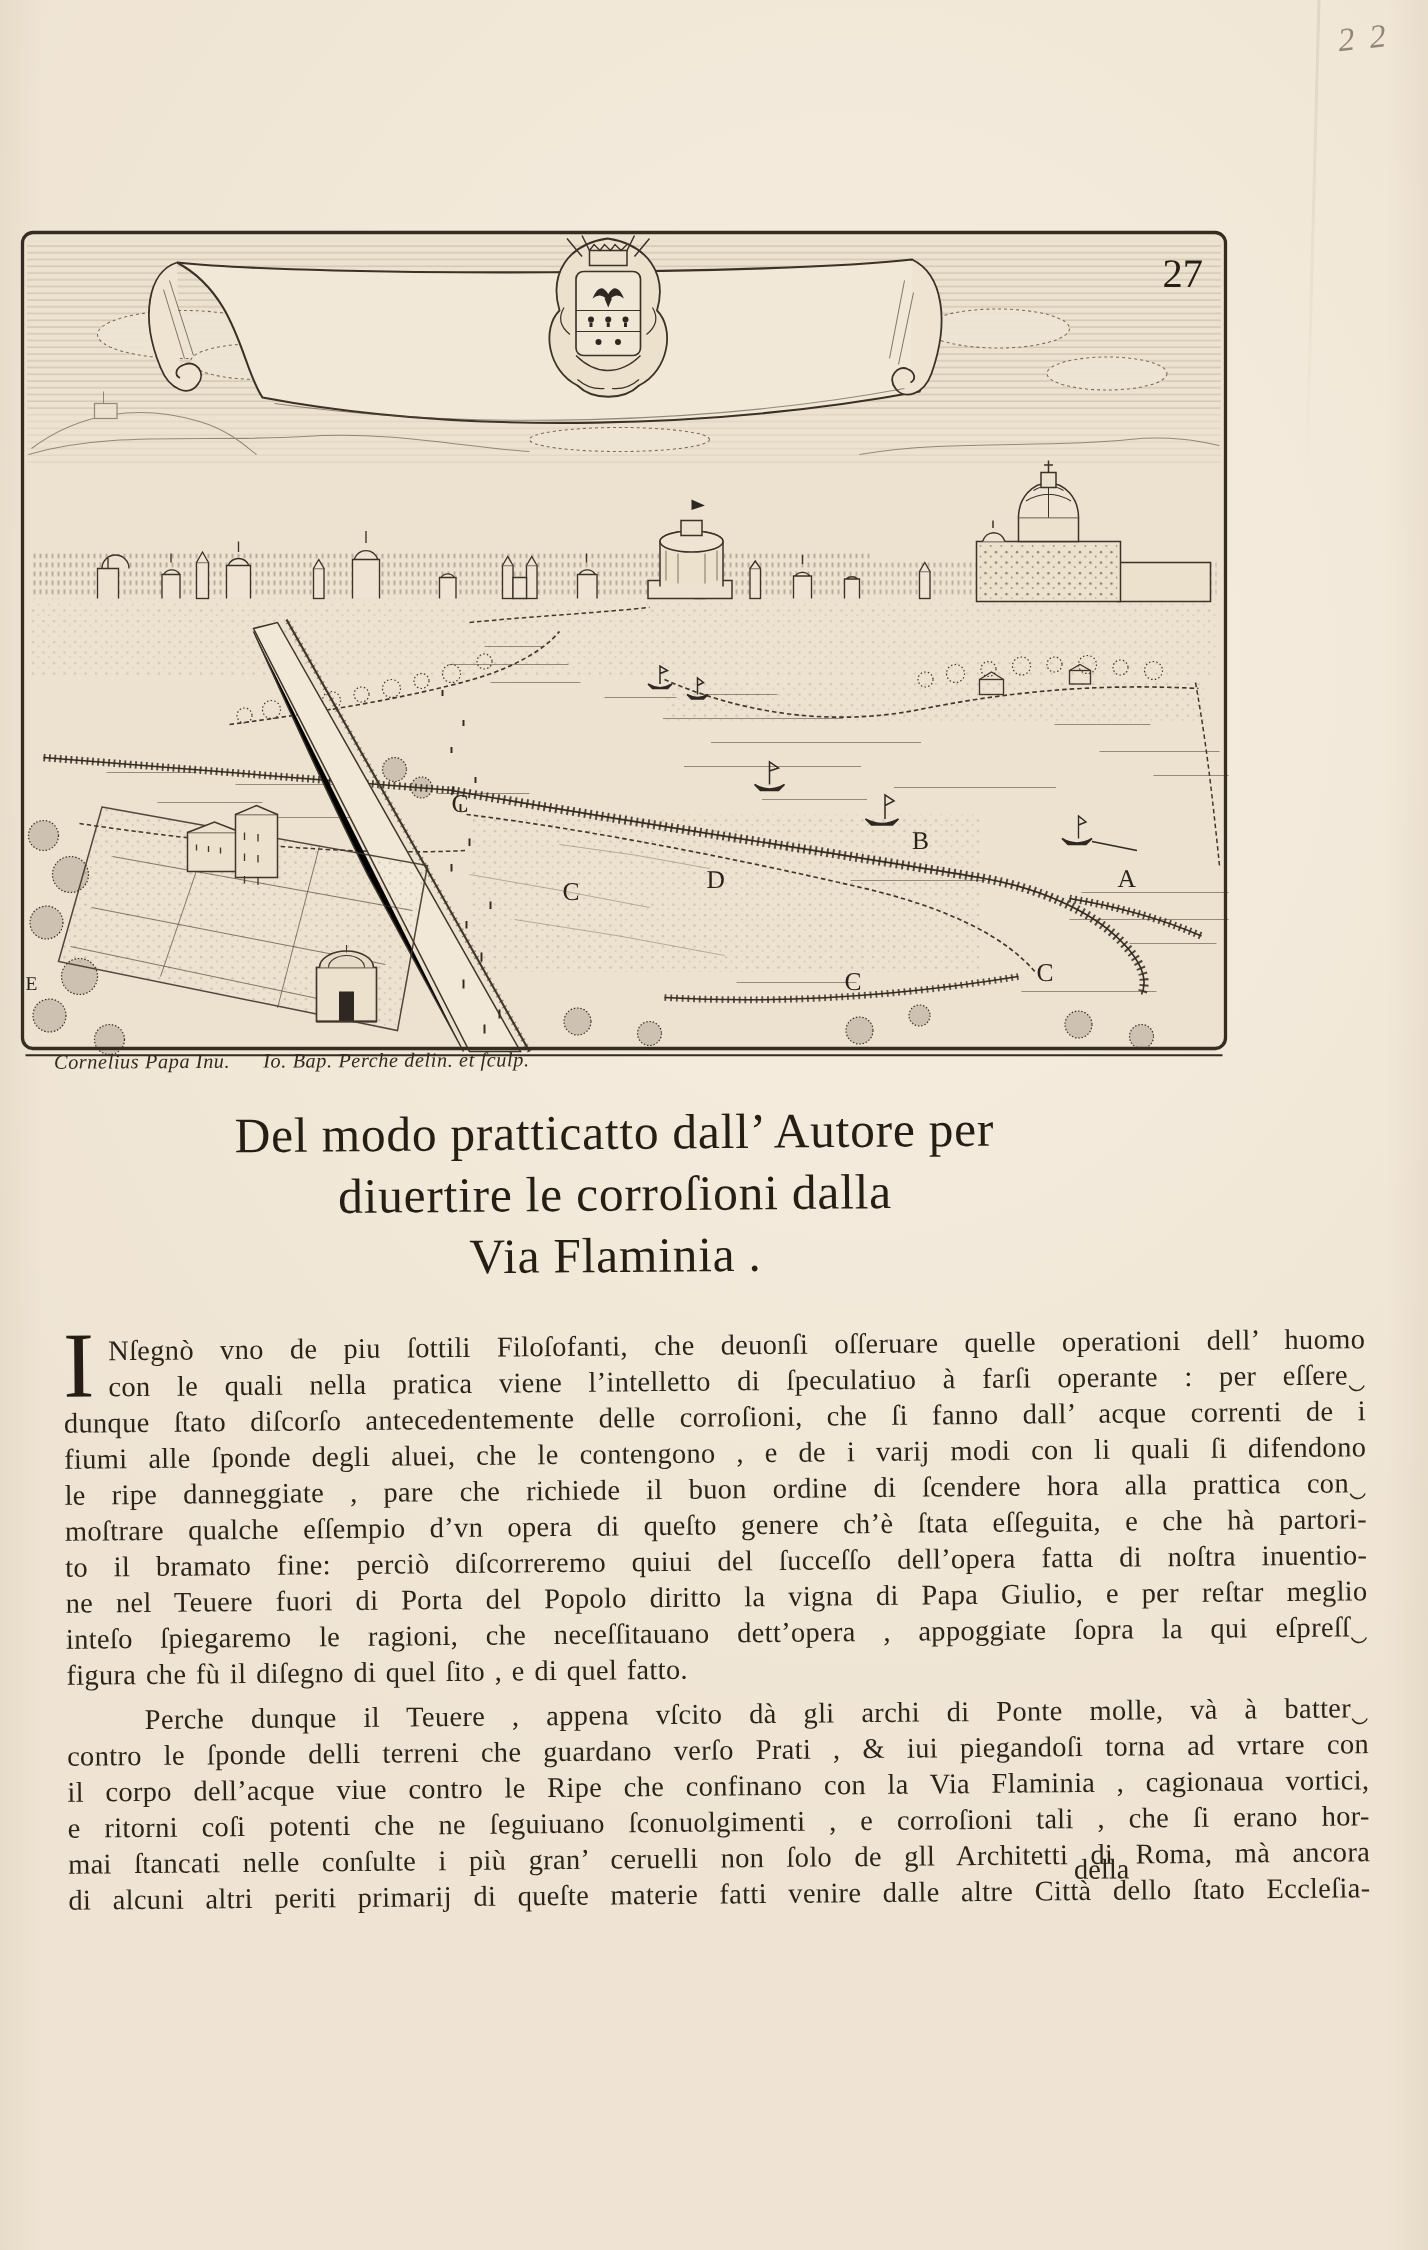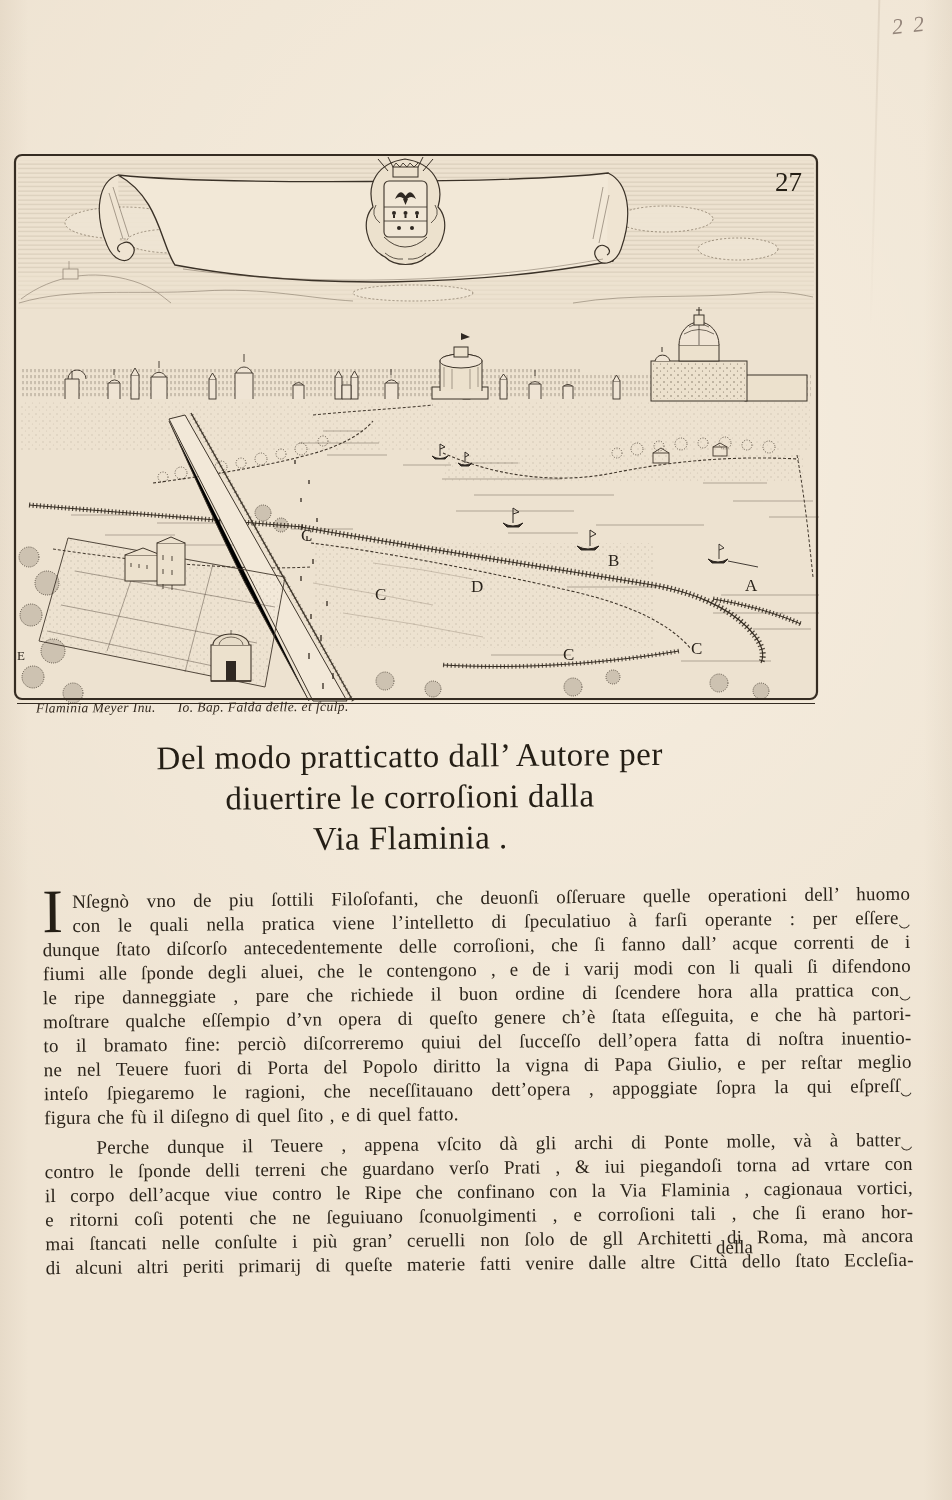--- a/index.html
+++ b/index.html
@@ -328,21 +328,21 @@
         <text x="458" y="439">D</text>
         <text x="4" y="507" font-size="13">E</text>
       </g>
 
       <rect x="2" y="2" width="802" height="544" rx="7" fill="none" stroke="#352c22" stroke-width="2.2"></rect>
       <line x1="4" y1="550.5" x2="802" y2="550.5" stroke="#352c22" stroke-width="1.2"></line>
     </svg>
   </figure>
 
   <div class="caption">
-    <span class="cap-left">Flaminia Meyer Inu.</span><span class="cap-right">Io. Bap. Falda delle. et ſculp.</span>
+    <span class="cap-left">Cornelius Papa Inu.</span><span class="cap-right">Io. Bap. Perche delin. et ſculp.</span>
   </div>
 
   <h1 class="title">
     <span>Del modo pratticatto dall’ Autore per</span><br>
     <span>diuertire le corroſioni dalla</span><br>
     <span>Via Flaminia .</span>
   </h1>
 
   <div class="body-text">
     <span class="dropcap">I</span>

